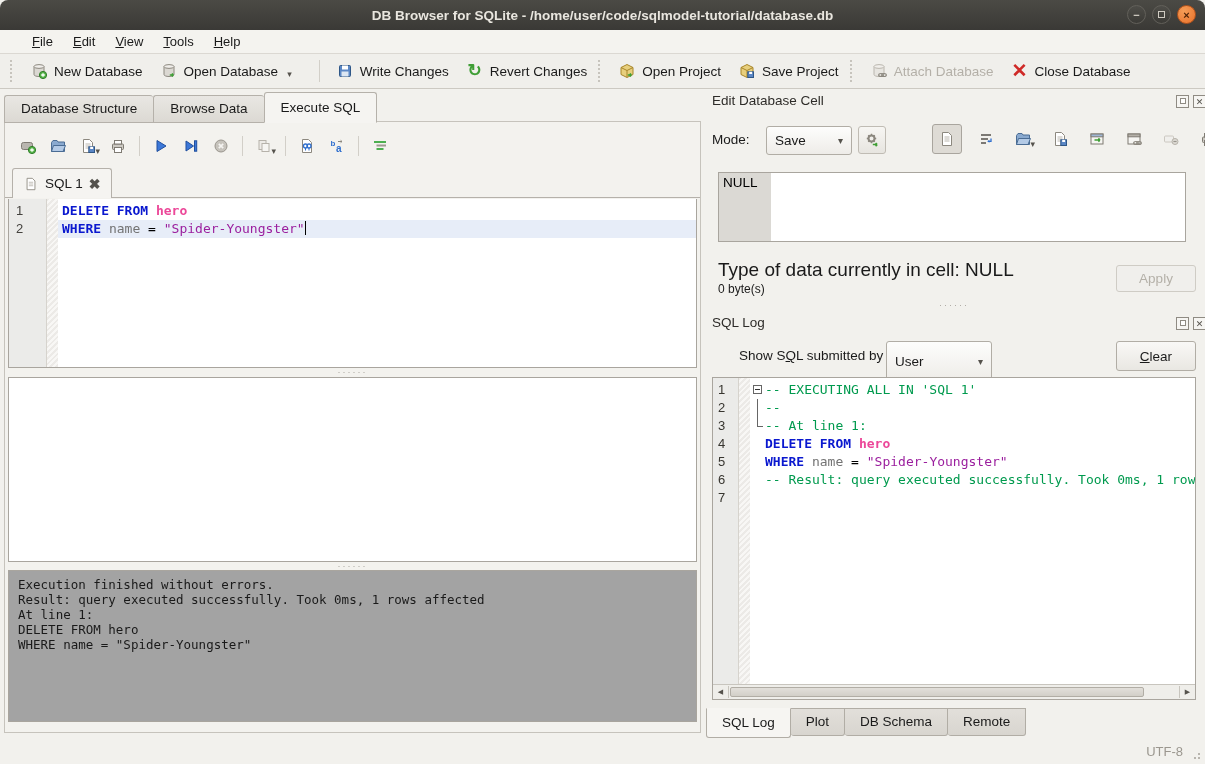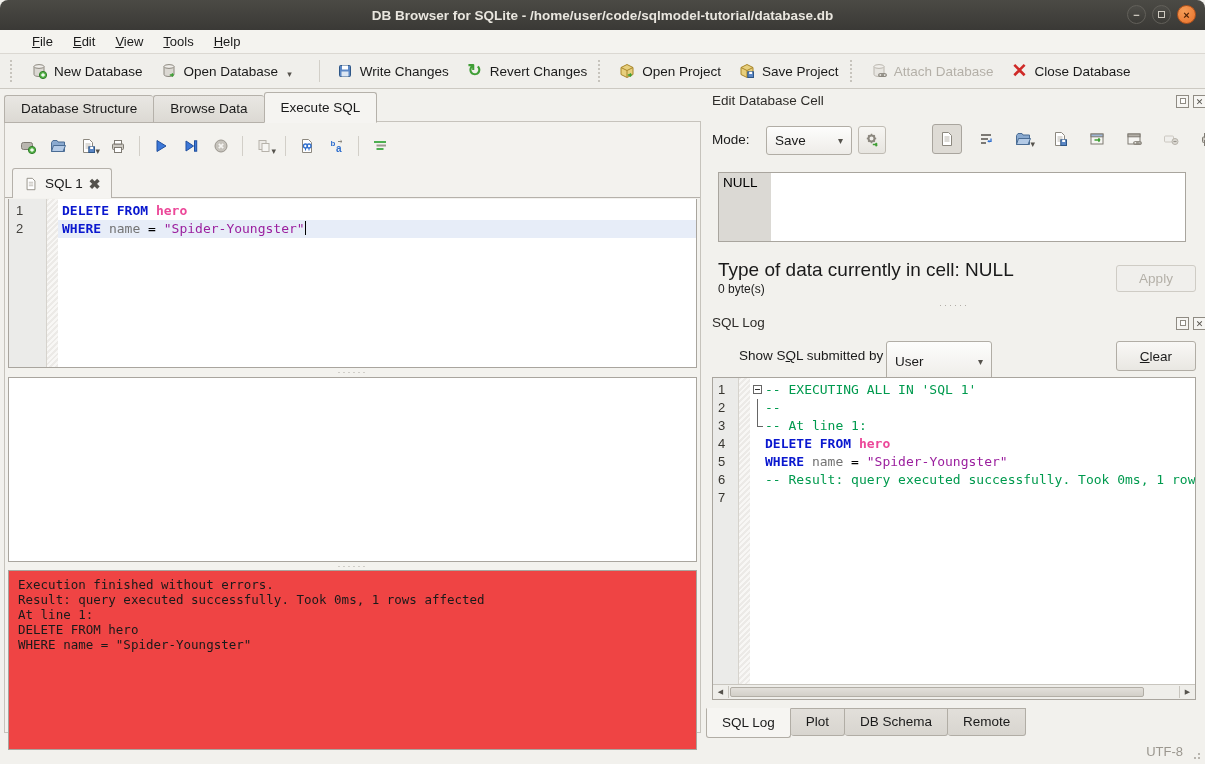--- a/index.html
+++ b/index.html
@@ -90,21 +90,21 @@
   .tok-id { color:#737373; }
   .tok-str { color:#9b1f9e; }
   .tok-cmt { color:#009a4e; }
   .tok-pl { color:#000; }
   .caret { display:inline-block; width:1px; height:14px; background:#000; vertical-align:-2px; }
 
   .splitter-h { height:8px; display:flex; align-items:center; justify-content:center; color:#a7a39c; font-size:9px; letter-spacing:2px; }
 
   .results-box { left:8px; top:377px; width:689px; height:185px; background:#fff; border:1px solid #a9a59e; }
   .message-box {
-    left:8px; top:570px; width:689px; height:180px; background:#ef4444; border:1px solid #a9a59e;
+    left:8px; top:570px; width:689px; height:152px; background:#a3a3a3; border:1px solid #a9a59e;
     font-family:"DejaVu Sans Mono", monospace; font-size:12.5px; line-height:15px; padding:6px 9px;
     white-space:pre-wrap; overflow:hidden;
   }
 
   
   .dock-title { font-size:13.5px; color:#2e2c29; }
   .dockbtns { display:flex; gap:4px; }
   .dockbtn { width:13px; height:13px; border:1px solid #8f8b83; background:#f6f5f2; position:relative; display:flex; align-items:center; justify-content:center; font-size:9px; color:#55524c; }
   .dockbtn .inner-sq { position:absolute; right:2px; top:2px; width:6px; height:6px; border:1px solid #8f8b83; background:#fff; }
 

